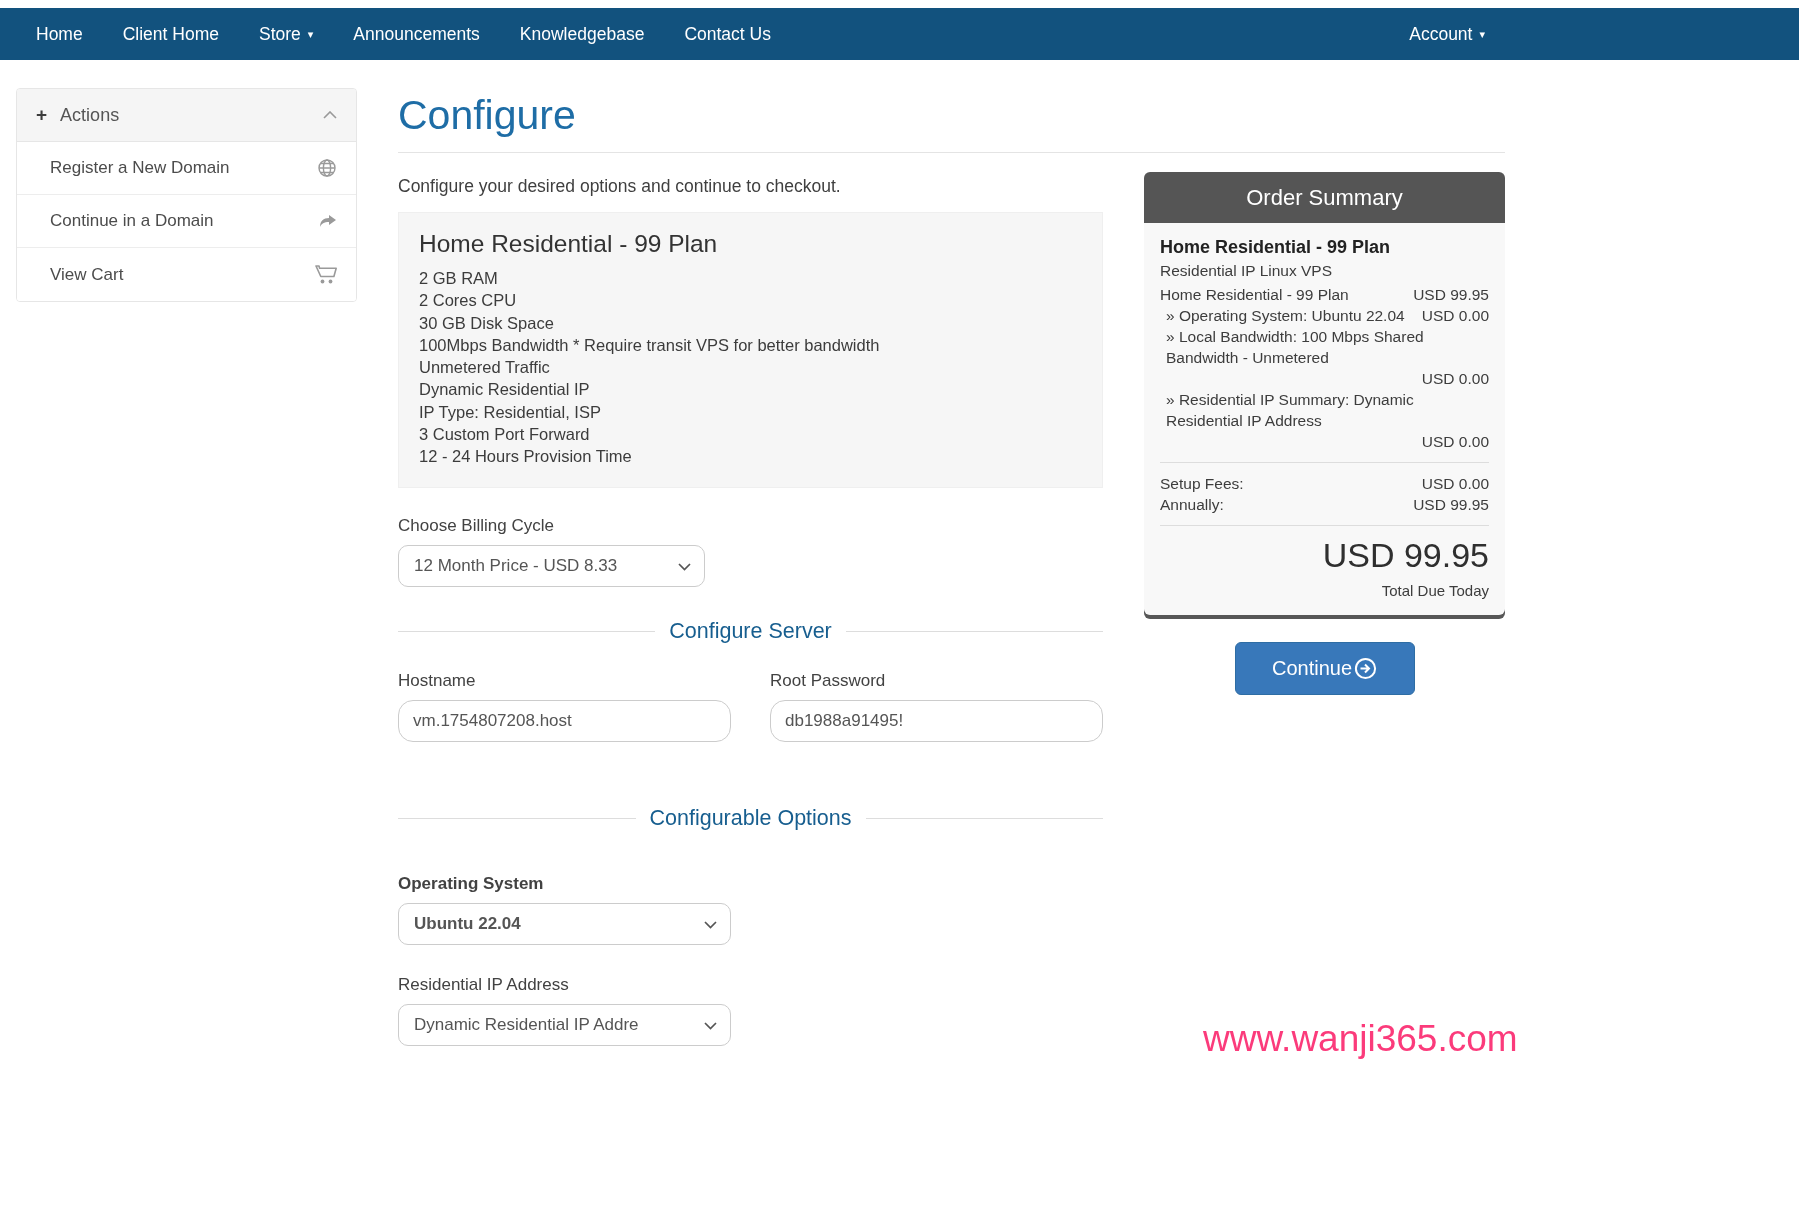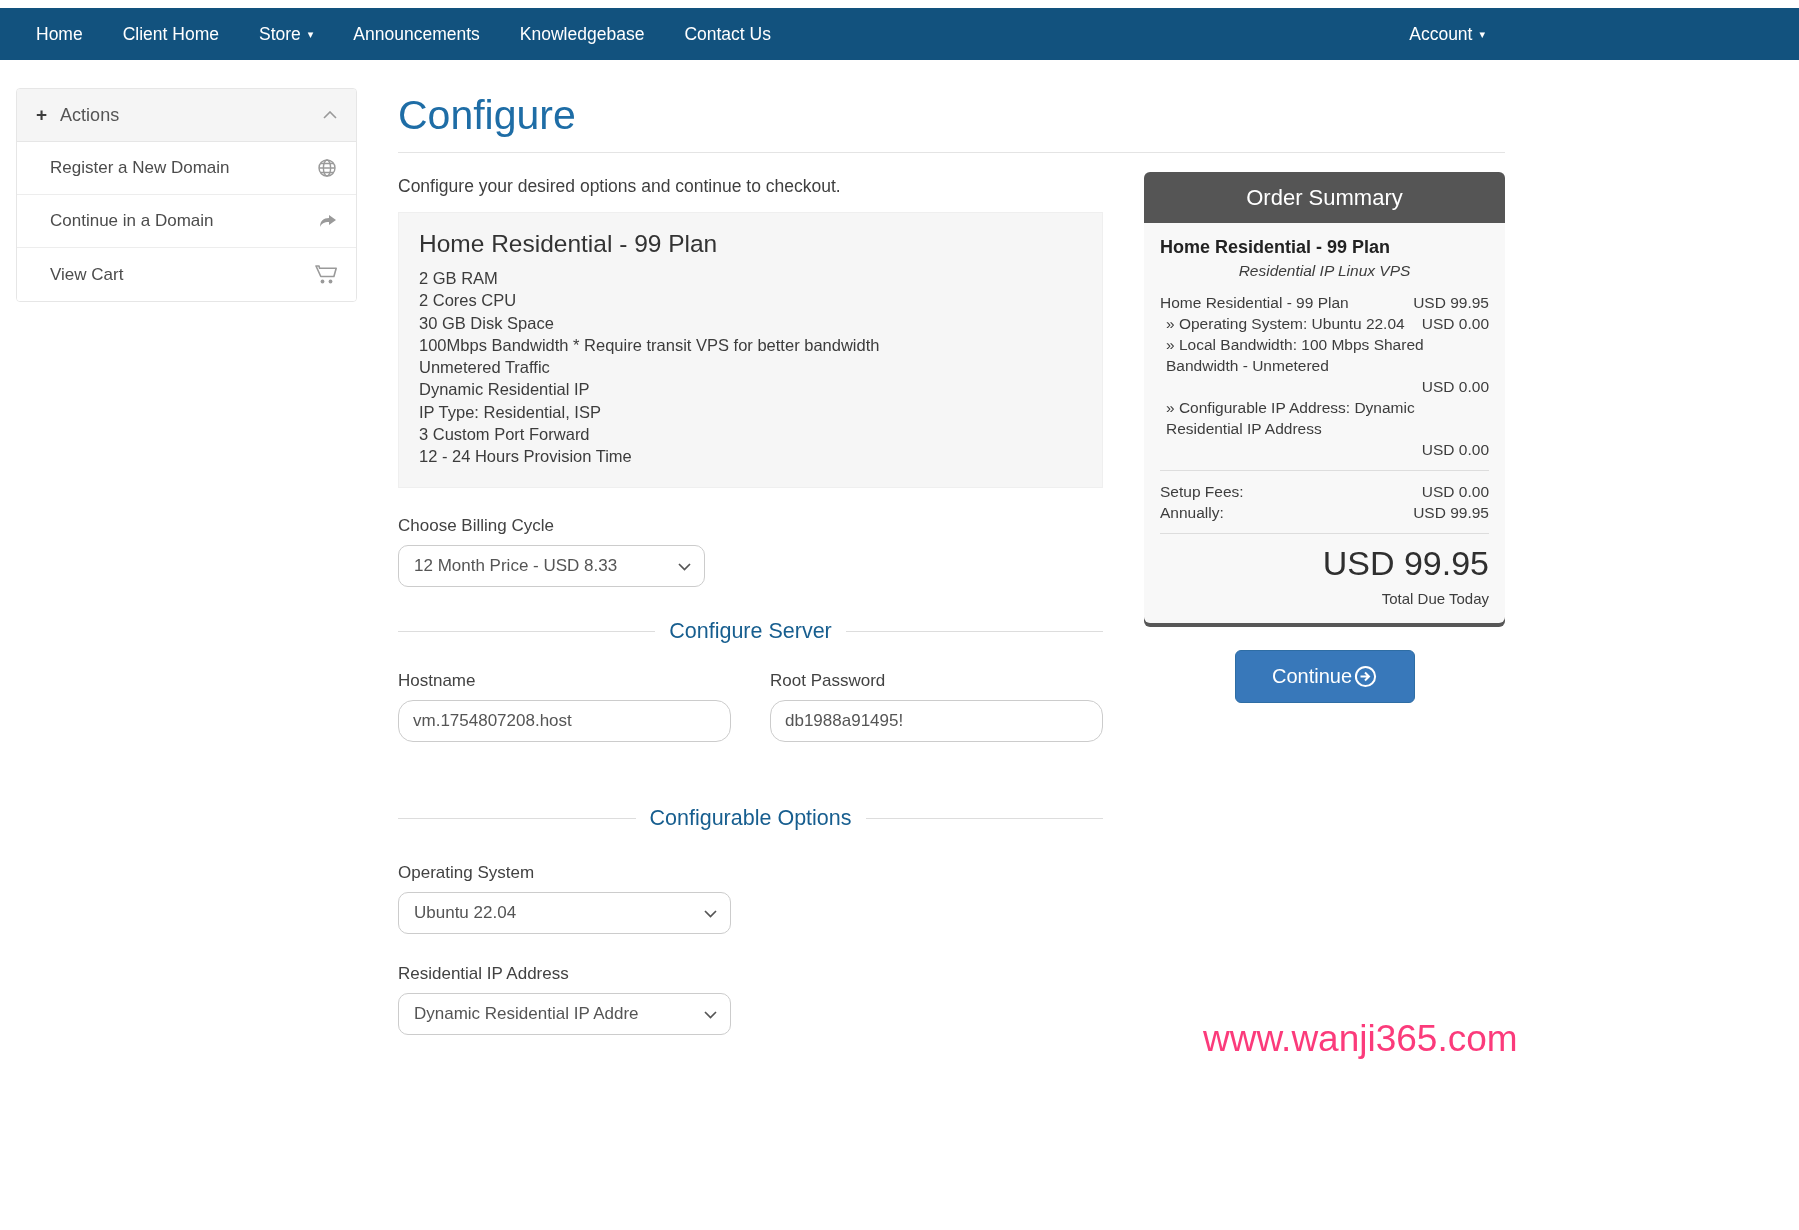--- a/index.html
+++ b/index.html
@@ -55,34 +55,34 @@
   .w307 { width:307px; } .w333 { width:333px; }
 
   .section-heading { display:flex; align-items:center; gap:14px; }
   .section-heading .line { flex:1; height:1px; background:#ddd; }
   .section-heading .txt { font-size:21.5px; color:#175e8f; white-space:nowrap; }
   .sh-server { margin-top:32px; }
   .sh-options { margin-top:64px; }
   .sh-additional { margin-top:192px; }
 
   .two-col { display:flex; gap:39px; margin-top:27px; }
-  .two-col.opts { margin-top:32px; }
+  .two-col.opts { margin-top:43px;font-weight:bold; }
   .fcol { width:333px; }
   .text-input { width:100%; height:42px; margin-top:9px; border:1px solid #ccc; border-radius:15px;
                 padding:0 14px; font-size:17px; color:#555; font-family:inherit; background:#fff; }
   .res-field { margin-top:30px; }
 
   
   .summary { border-radius:6px; }
   .summary-head { height:51px; background:#555; color:#fff; font-size:22px;
                   display:flex; align-items:center; justify-content:center; border-radius:6px 6px 0 0; }
   .summary-body { background:#f8f8f8; border-radius:0 0 6px 6px; box-shadow:0 4px 0 #575757;
                   padding:14px 16px 16px; color:#3d3d3d; }
   .prod-name { font-size:18px; font-weight:bold; color:#222; }
-  .prod-group { font-style:italic; font-size:15.5px; margin-top:4px; margin-bottom:12px;text-align:center; }
+  .prod-group { font-size:15.5px; margin-top:4px; margin-bottom:4px; }
   .os-line { display:flex; justify-content:space-between; align-items:flex-start;
              font-size:15.5px; line-height:21px; }
   .os-line .price { white-space:nowrap; margin-left:4px; }
   .opt { padding-left:6px; }
   .os-block { font-size:15.5px; line-height:21px; }
   .os-block .price { display:block; text-align:right; }
   hr.sep { border:none; border-top:1px solid #ddd; margin:10px 0; }
   .fee-line { display:flex; justify-content:space-between; font-size:15.5px; line-height:21px; }
   .total { font-size:34px; color:#2f2f2f; text-align:right; margin-top:10px; }
   .total-caption { font-size:15px; text-align:right; margin-top:7px; color:#3d3d3d; }
@@ -270,21 +270,21 @@
             </div>
             <div class="os-line opt">
               <span>» Operating System: Ubuntu 22.04</span>
               <span class="price">USD 0.00</span>
             </div>
             <div class="os-block opt">
               <span>» Local Bandwidth: 100 Mbps Shared Bandwidth - Unmetered</span>
               <span class="price">USD 0.00</span>
             </div>
             <div class="os-block opt">
-              <span>» Configurable IP Address: Dynamic Residential IP Address</span>
+              <span>» Residential IP Summary: Dynamic Residential IP Address</span>
               <span class="price">USD 0.00</span>
             </div>
 
             <hr class="sep">
 
             <div class="fee-line">
               <span>Setup Fees:</span>
               <span>USD 0.00</span>
             </div>
             <div class="fee-line">

